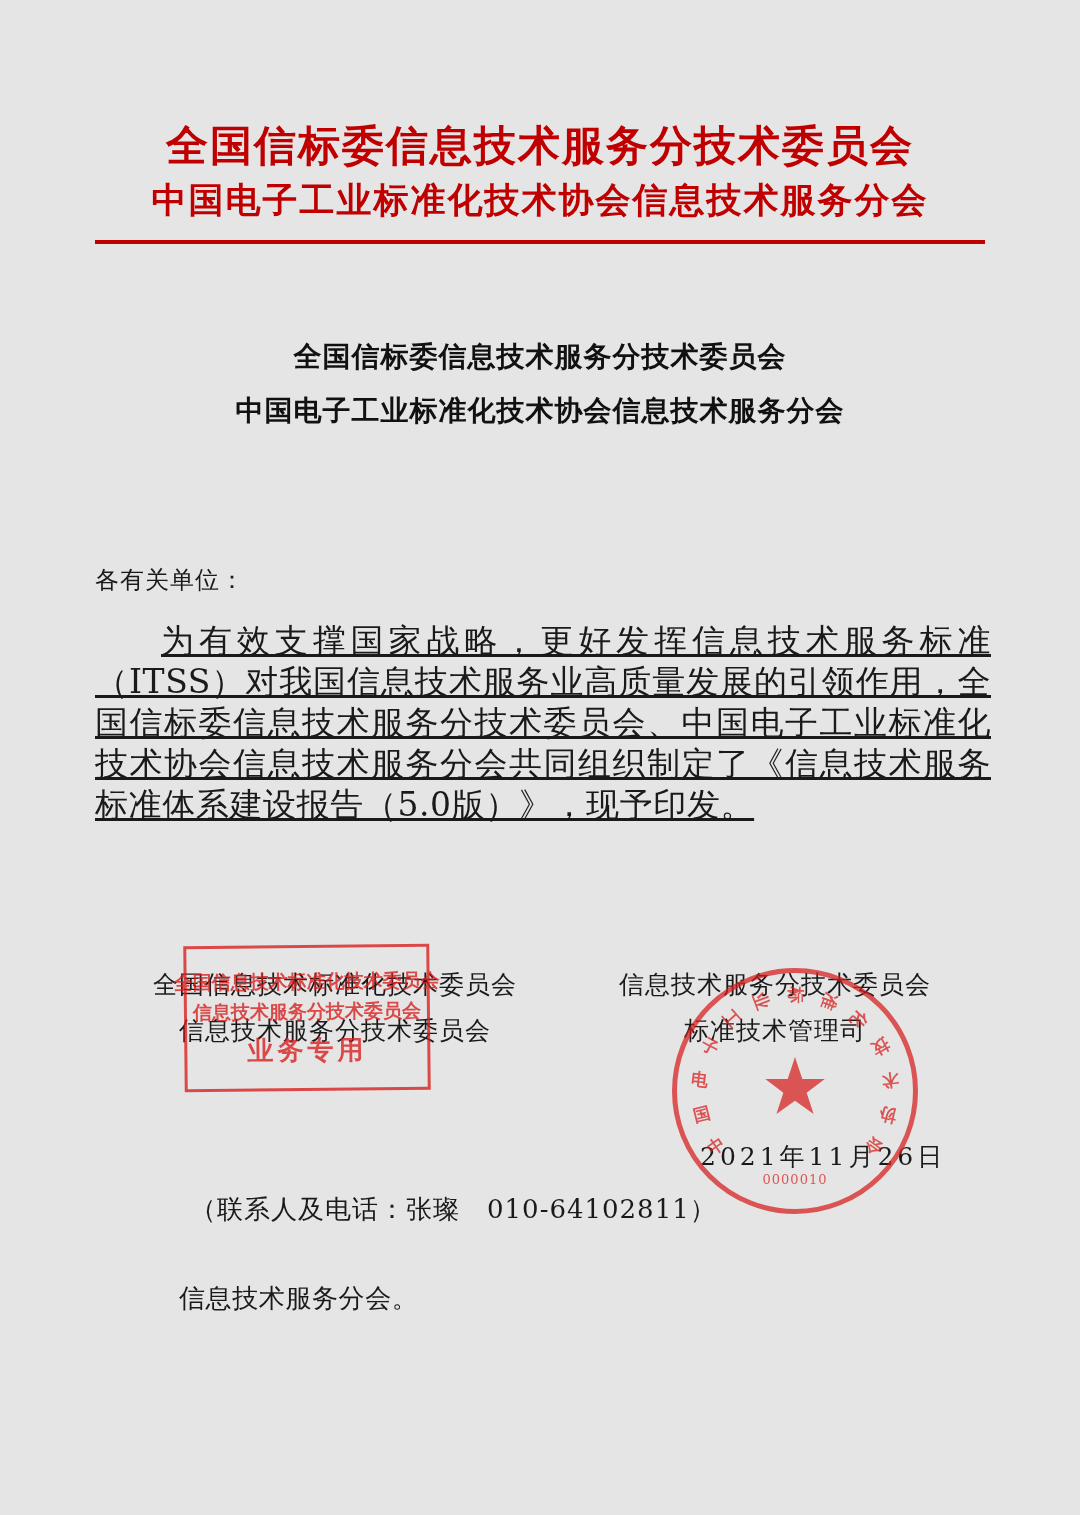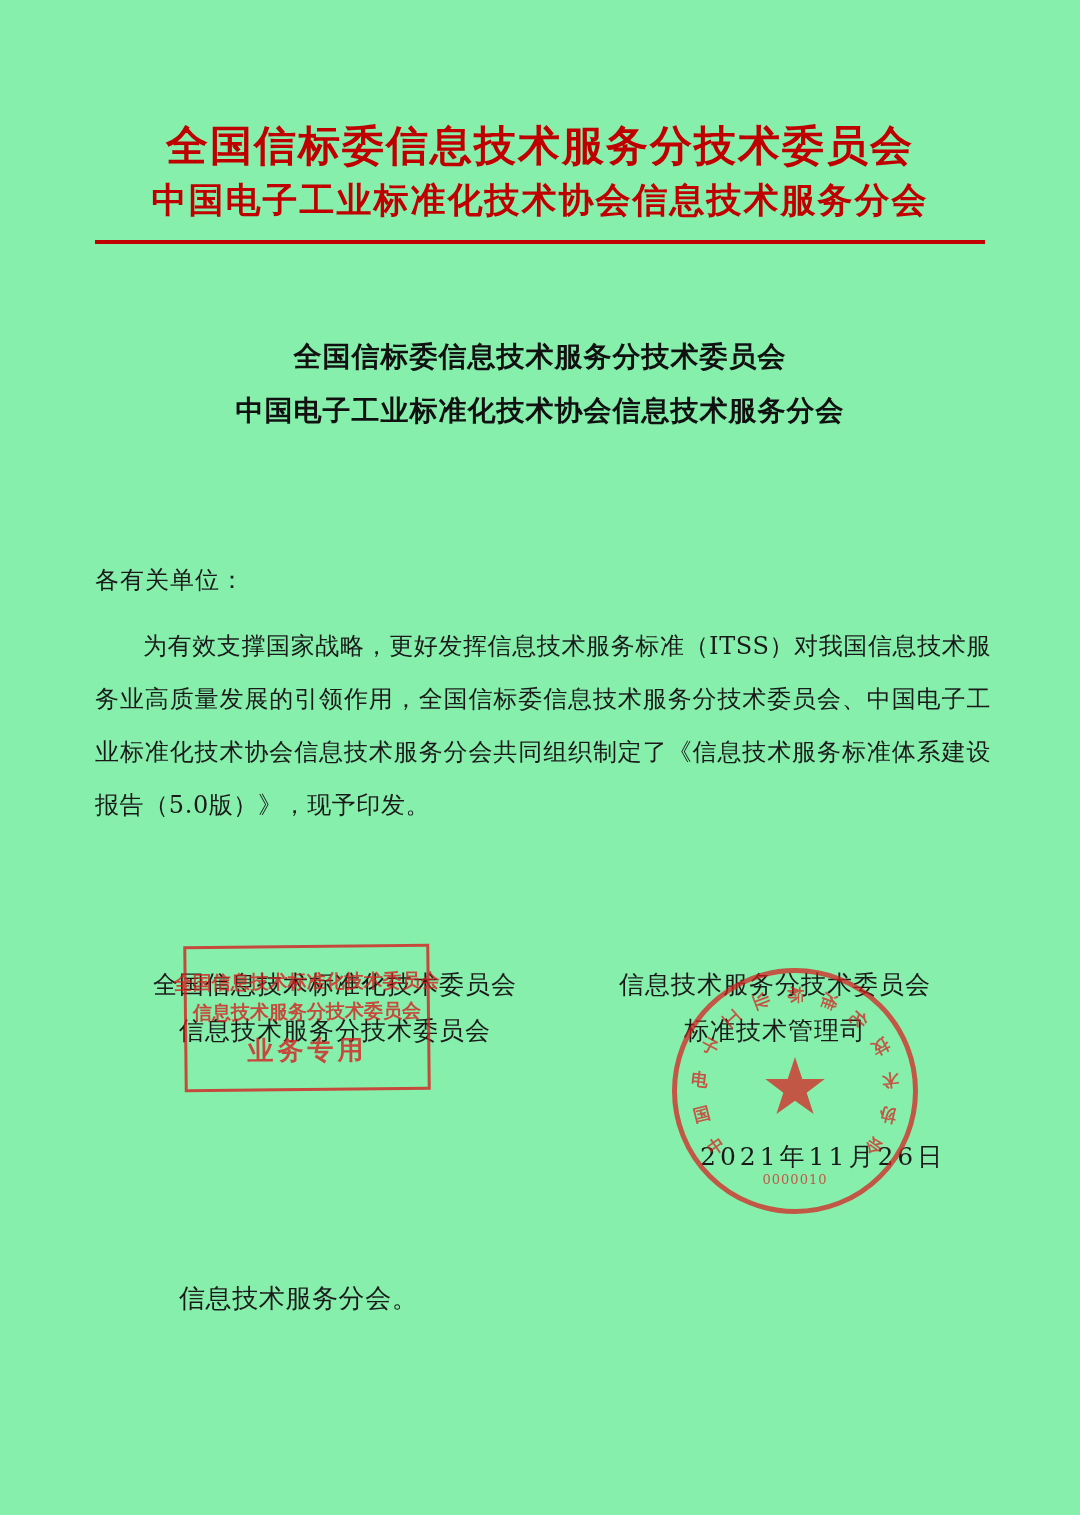--- a/index.html
+++ b/index.html
@@ -12,21 +12,21 @@
     height: 1515px;
     position: relative;
     font-family: "DejaVu Serif", "Liberation Serif", serif;
     color: #1a1a1a;
     overflow: hidden;
   }
 
   .page {
     position: absolute;
     inset: 0;
-    background: #86efac;
+    background: #e5e5e5;
   }
 
   
   .letterhead {
     position: absolute;
     top: 118px;
     left: 95px;
     width: 890px;
     text-align: center;
   }
@@ -76,25 +76,26 @@
     left: 95px;
     font-size: 24px;
     line-height: 40px;
     letter-spacing: 1px;
   }
   .body-text {
     position: absolute;
     top: 620px;
     left: 95px;
     width: 896px;
-    font-size: 24px;
-    line-height: 53px;
+    font-size: 33px;
+    line-height: 41px;
     letter-spacing: 0.6px;
     text-align: justify;
     text-justify: inter-ideograph;
+    text-decoration: underline;
   }
   .body-text p {
     margin: 0;
     text-indent: 2em;
   }
 
   
   .signatures {
     position: absolute;
     top: 940px;
@@ -273,18 +274,19 @@
         <span style="transform: rotate(41.6667deg) translate(0px, -96px) rotate(90deg) translate(-50%, -50%);">化</span>
         <span style="transform: rotate(62.5deg) translate(0px, -96px) rotate(90deg) translate(-50%, -50%);">技</span>
         <span style="transform: rotate(83.3333deg) translate(0px, -96px) rotate(90deg) translate(-50%, -50%);">术</span>
         <span style="transform: rotate(104.167deg) translate(0px, -96px) rotate(90deg) translate(-50%, -50%);">协</span>
         <span style="transform: rotate(125deg) translate(0px, -96px) rotate(90deg) translate(-50%, -50%);">会</span>
       </div>
     <div class="seal-star"></div>
     <div class="seal-bottom-text">0000010</div>
   </div>
 
+  <div class="contact">（联系人及电话：张璨　010-64102811）</div>
 
   <div class="cc">
     <div class="cc-line2">信息技术服务分会。</div>
   </div>
 
 </div>
 
 </body></html>

